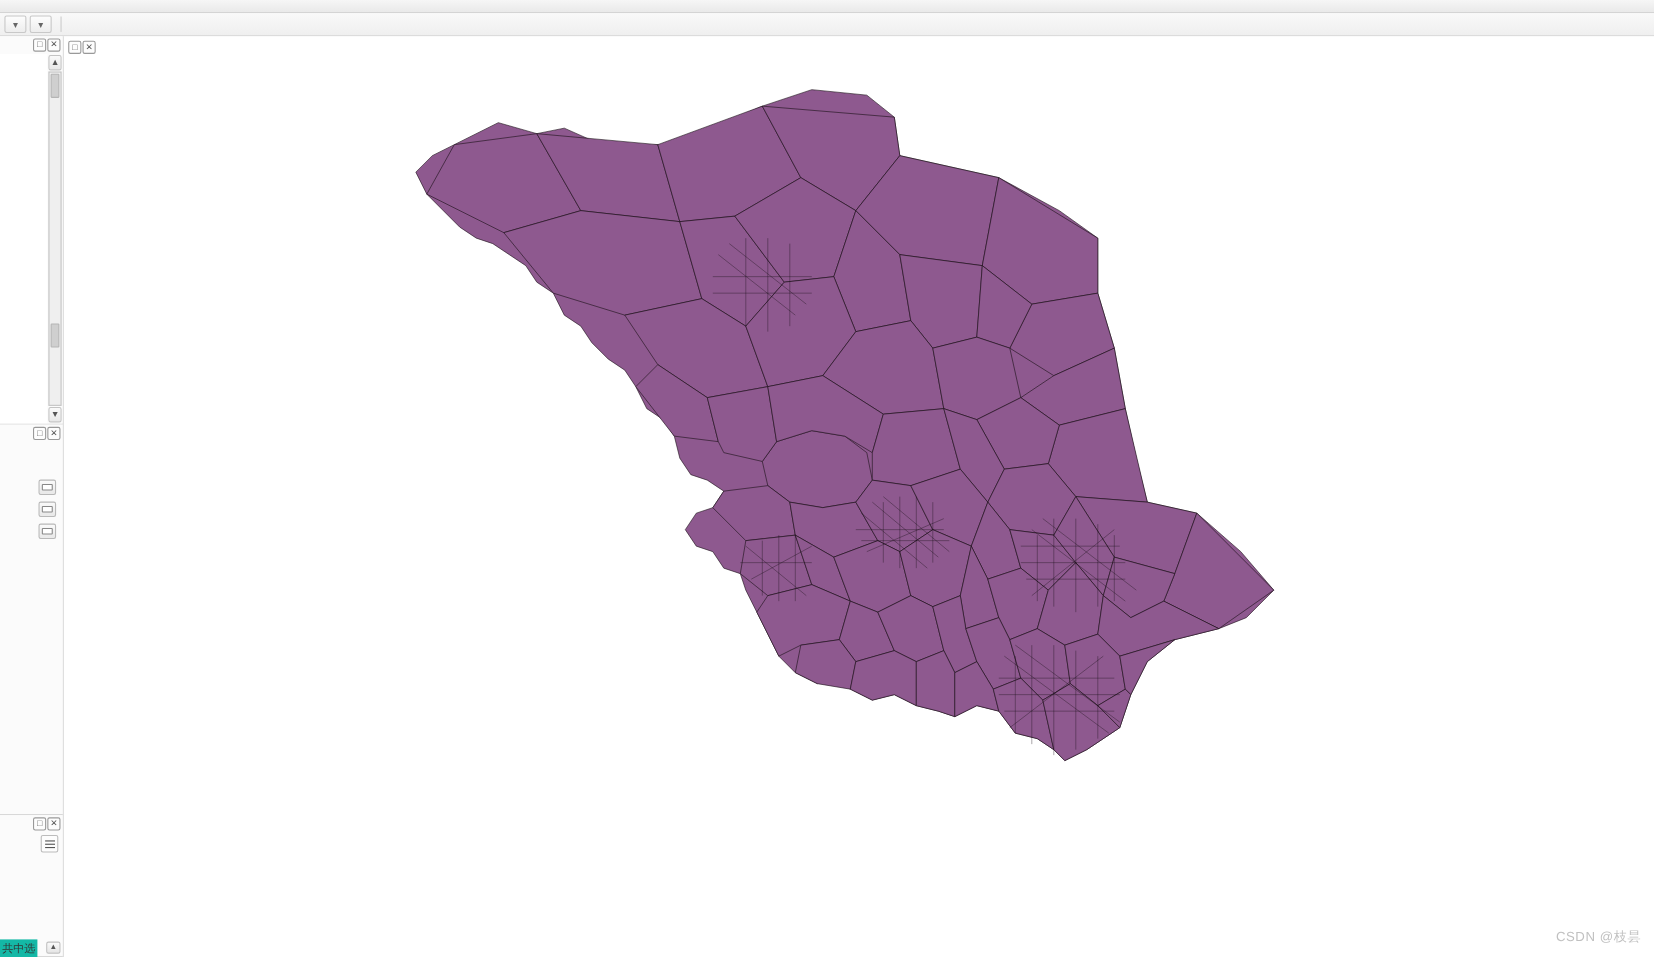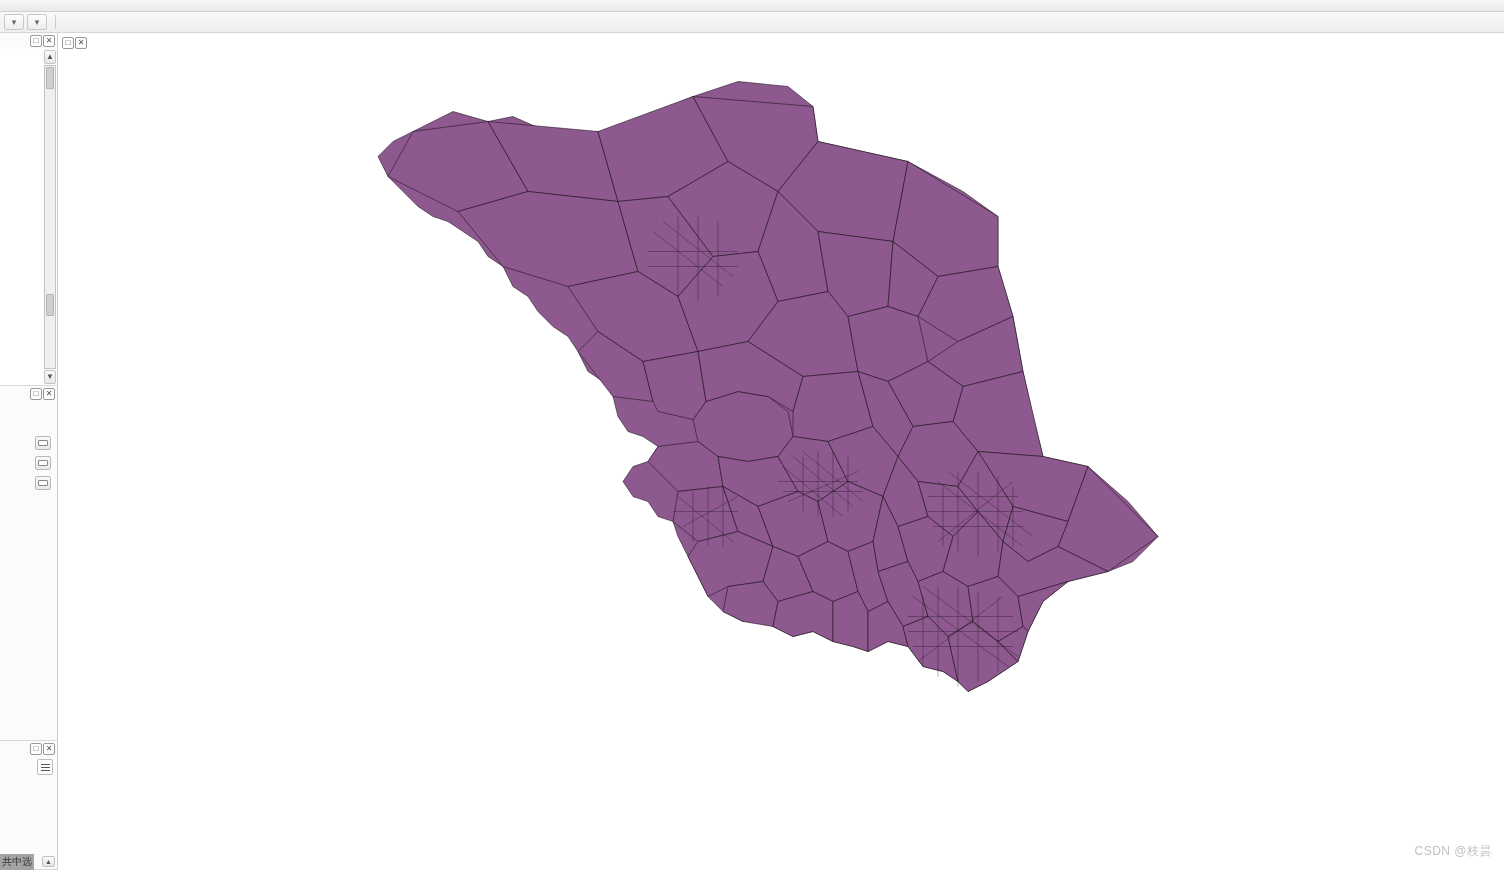--- a/index.html
+++ b/index.html
@@ -84,21 +84,21 @@
   }
   .hamburger span { display:block; width:9px; height:1px; background:#555; box-shadow: 0 -3px 0 #555, 0 3px 0 #555; }
   .tiny-up {
     position: absolute; right: 2px; bottom: 2px; width: 13px; height: 11px;
     border:1px solid #c0c0c0; background: linear-gradient(#fafafa,#e5e5e5);
     border-radius: 2px; font-size:7px; text-align:center; line-height:9px; color:#555;
   }
 
   .status-strip {
     position: absolute; left: 0; bottom: 0; font-size: 10px; color: #333;
-    padding: 1px 2px; background: #a3a3a3;
+    padding: 1px 2px; background: #14b8a6;
   }
 
   .canvas-wrap { flex: 1; position: relative; background: #ffffff; overflow: hidden; }
   .canvas-controls {
     position: absolute; top: 4px; left: 4px; display: flex; gap: 1px; z-index: 3;
   }
 
   svg.map { width: 100%; height: 100%; display: block; }
 
   .region {

